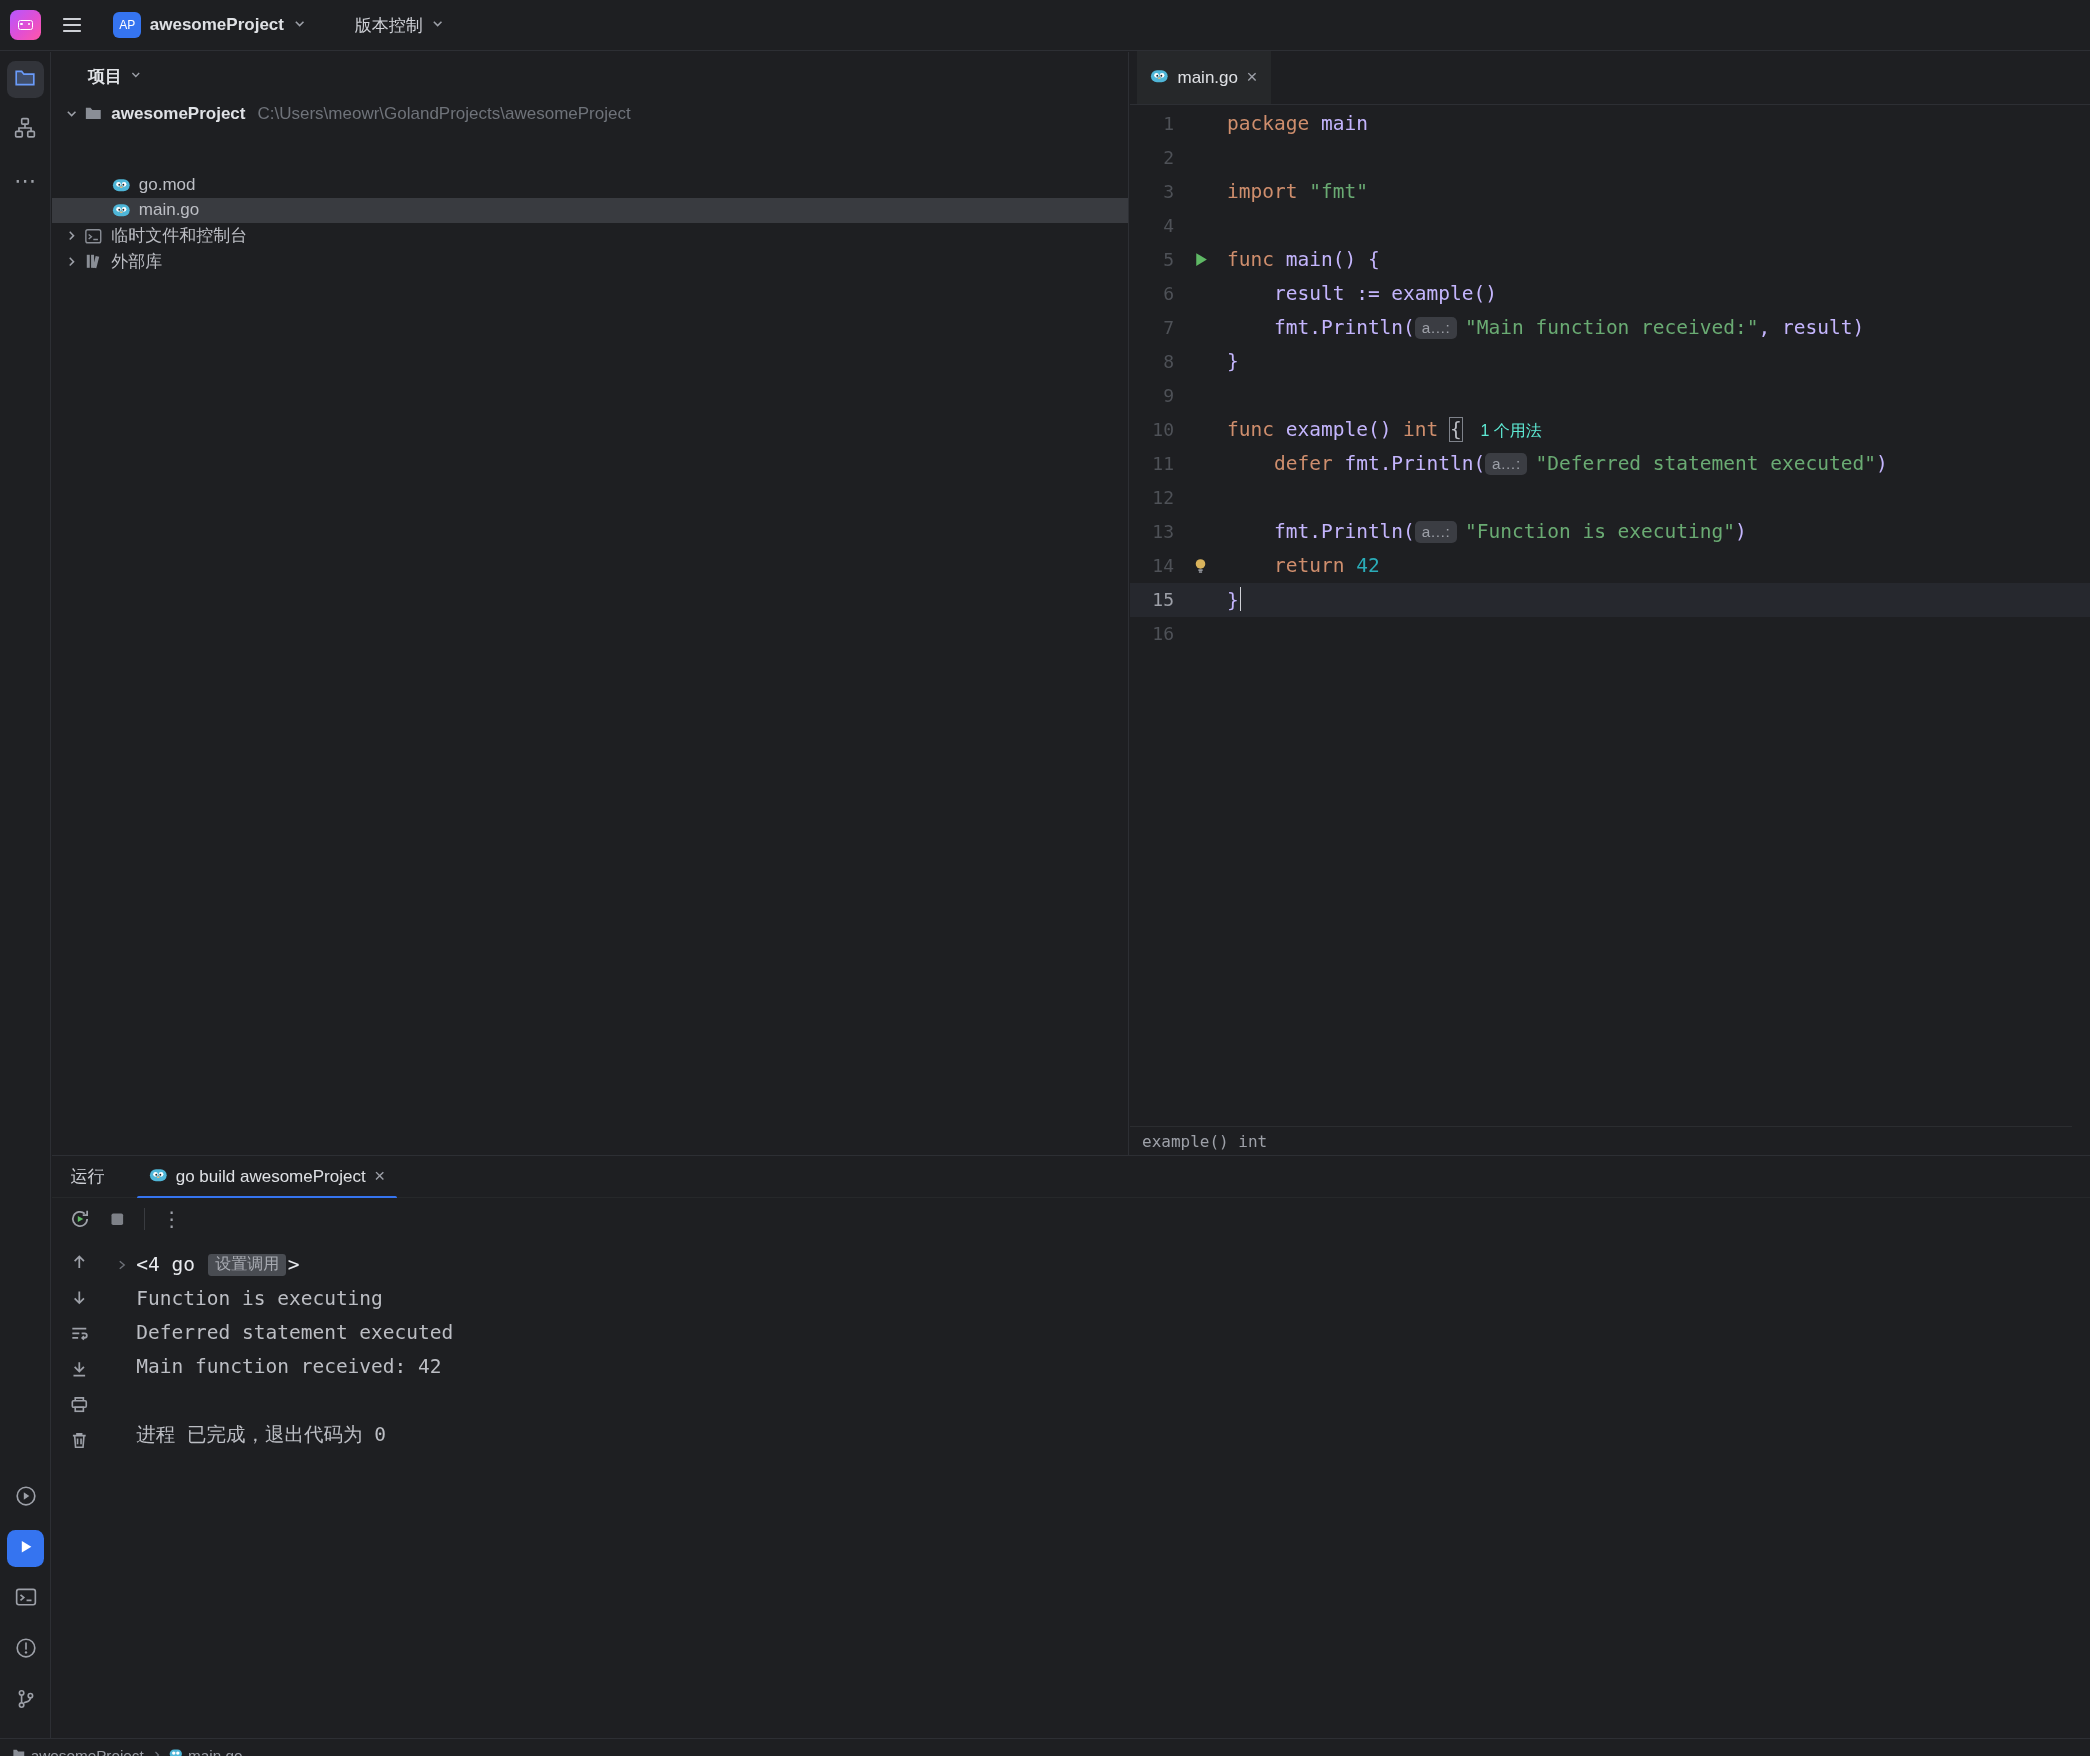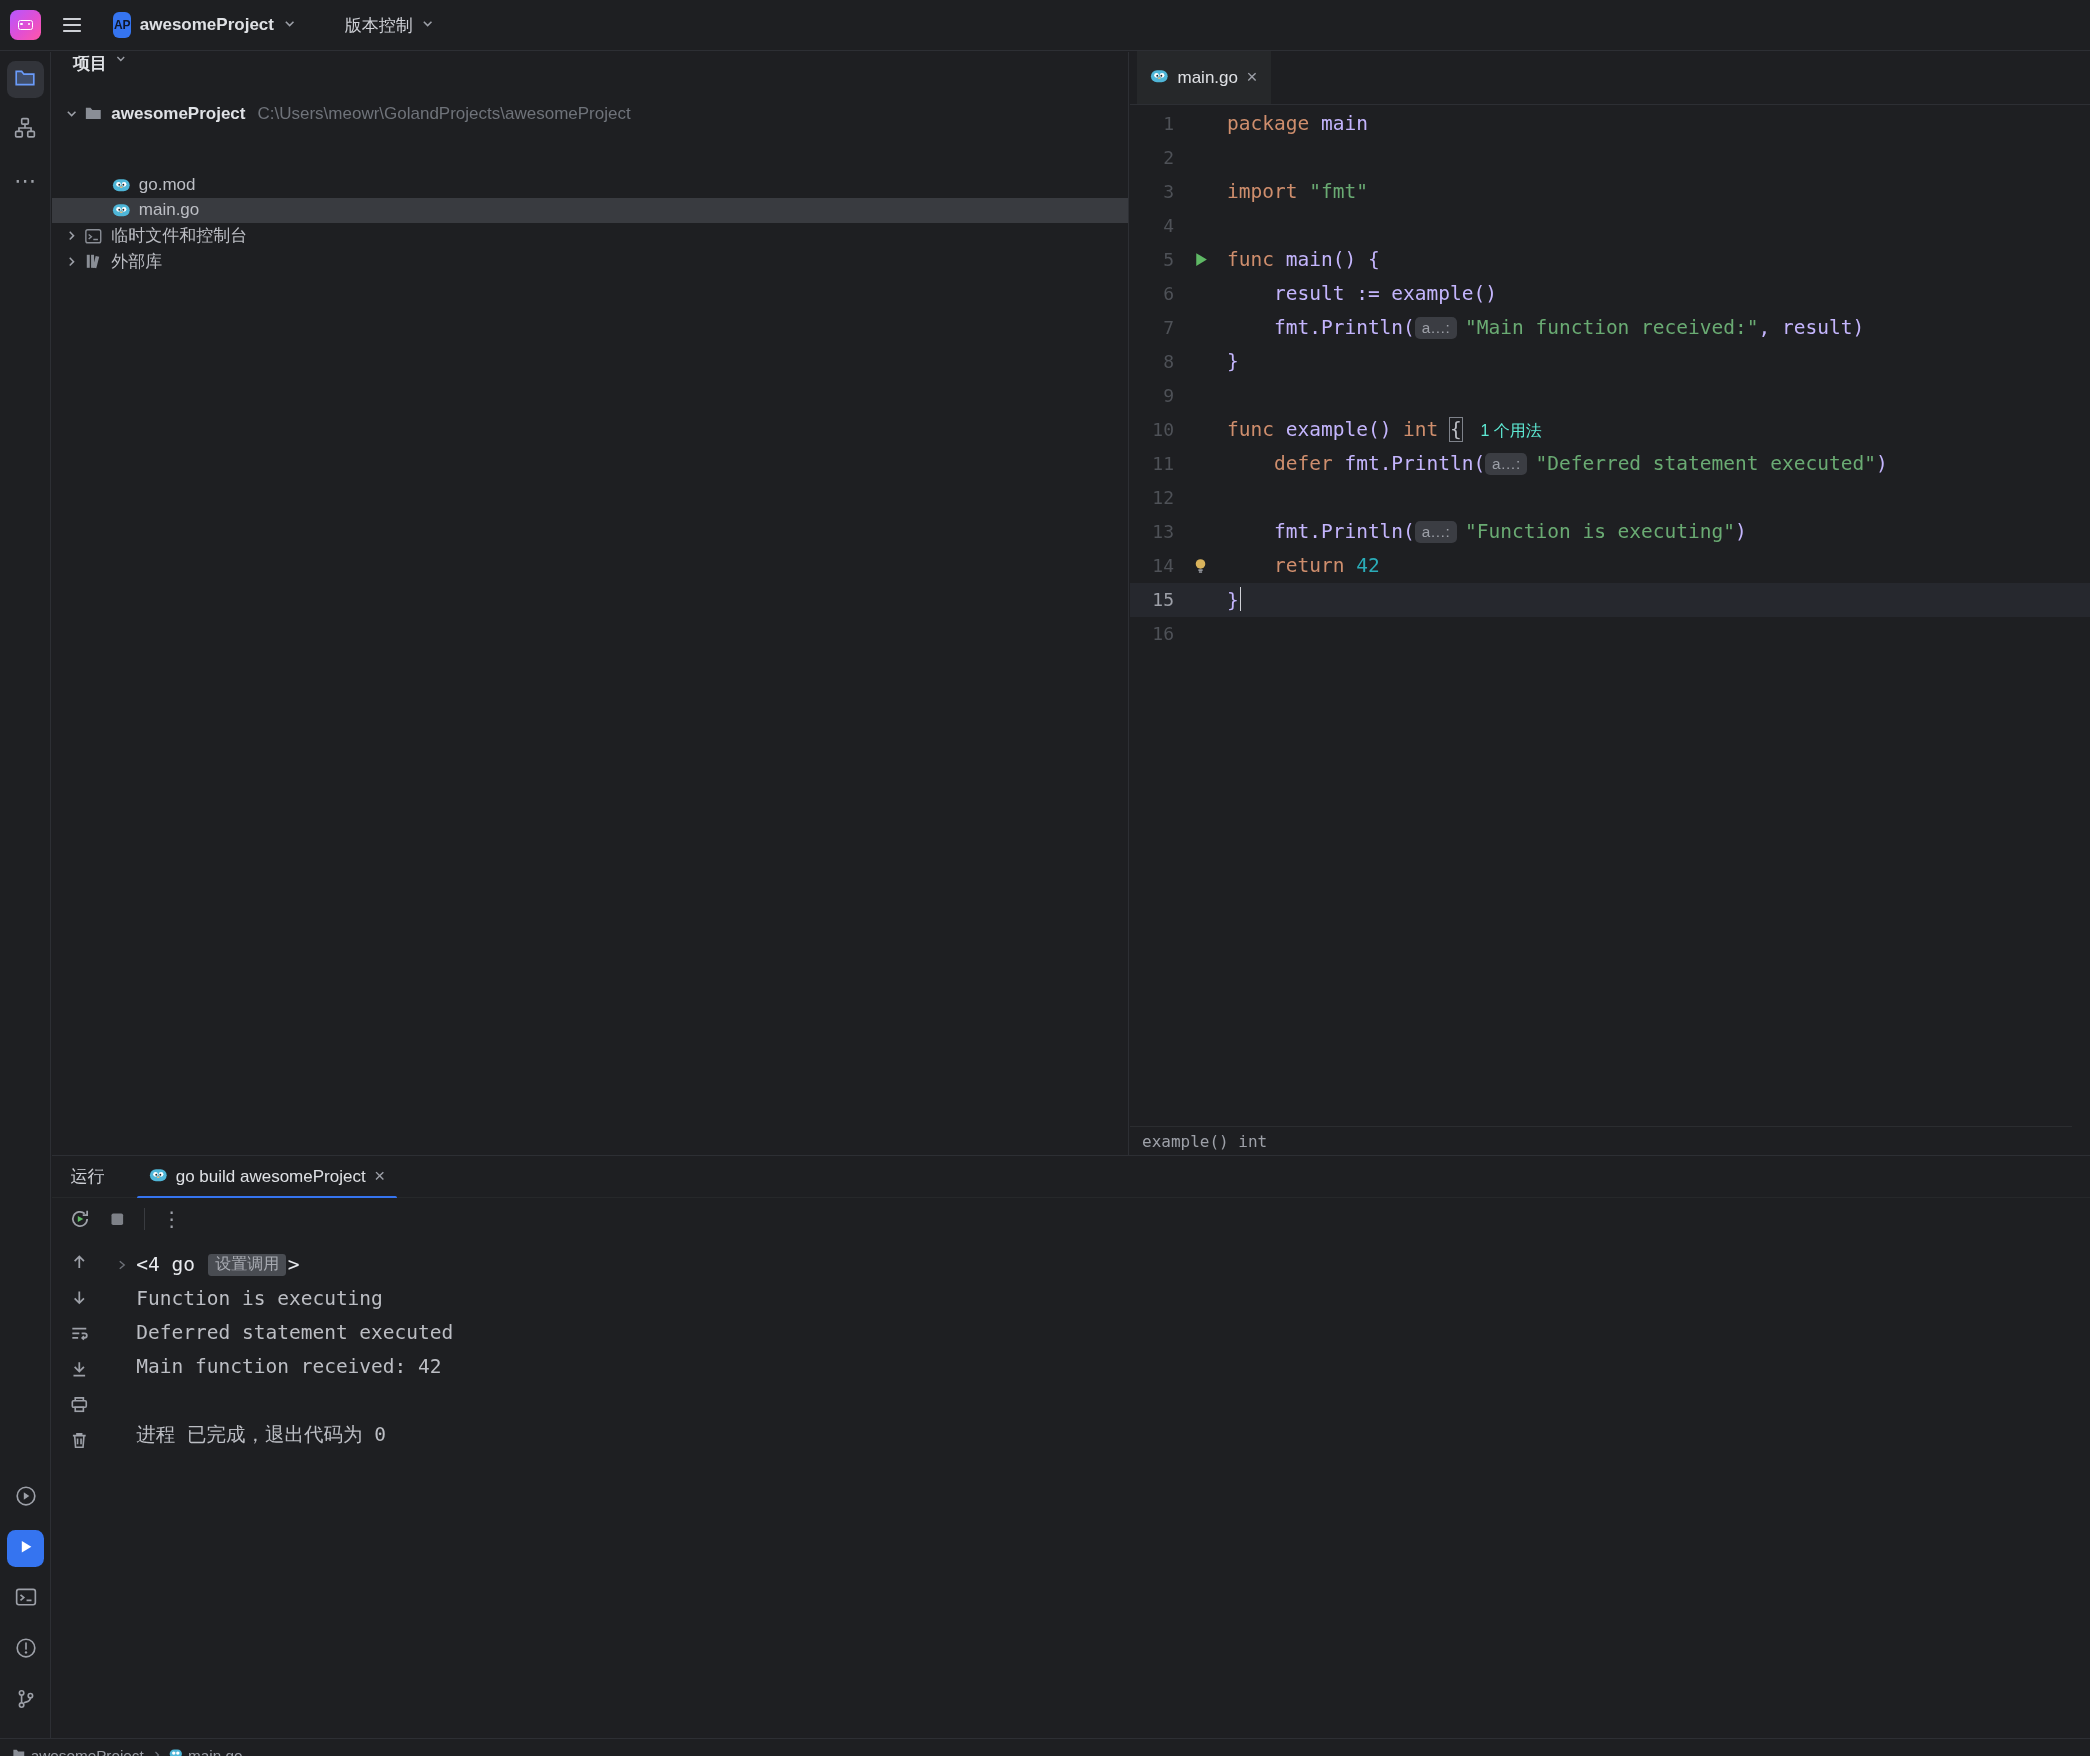--- a/index.html
+++ b/index.html
@@ -12,40 +12,40 @@
     border-bottom:0.8px solid #2d2f34; display:flex; align-items:center; padding-left:10.2px; }
   .ide-logo { width:30.5px; height:30.5px; border-radius:7.6px;
     background:linear-gradient(135deg,#b657ff 0%,#e24fd2 55%,#ff57a8 100%);
     display:flex; align-items:center; justify-content:center; }
   .ide-logo .face { width:15.3px; height:10.2px; border:1.7px solid #fff; border-radius:2.5px; position:relative; }
   .ide-logo .face:before, .ide-logo .face:after { content:""; position:absolute; top:1.7px; width:2.5px; height:2.5px; background:#fff; border-radius:50%; }
   .ide-logo .face:before { left:1.7px; } .ide-logo .face:after { right:1.7px; }
   .hamburger { margin-left:22px; width:18.6px; display:flex; flex-direction:column; gap:4.2px; cursor:pointer; }
   .hamburger i { display:block; height:1.7px; background:#ced0d6; border-radius:0.8px; }
   .proj-switch { margin-left:32px; display:flex; align-items:center; gap:8.5px; cursor:pointer; }
-  .proj-avatar { width:18px; height:25.4px; border-radius:6px; background:#3574f0; color:#0f172a;
-    font-size:12px; font-weight:bold; display:flex; align-items:center; justify-content:center; }
+  .proj-avatar { width:28px; height:25.4px; border-radius:6px; background:#3574f0; color:#ffffff;
+    font-size:12px; font-weight:normal; display:flex; align-items:center; justify-content:center; }
   .proj-name { font-size:17px; color:#dfe1e5; font-weight:600; }
   .vcs-widget { margin-left:47px; display:flex; align-items:center; gap:6.8px; cursor:pointer; }
   .vcs-label { font-size:17px; color:#ced0d6; }
 
   
   .toolstrip { position:absolute; left:0; top:52px; width:51px; height:1687px;
     border-right:0.8px solid #2d2f34; }
   .strip-btn { width:37px; height:37px; border-radius:8.5px; margin:8.5px auto 13.6px auto;
     display:flex; align-items:center; justify-content:center; cursor:pointer; }
   .strip-btn.active { background:#32343a; }
   .strip-btn.active-blue { background:#3574f0; }
   .strip-bottom { position:absolute; bottom:6.8px; left:0; width:51px; }
   .more-glyph { color:#9da0a8; font-size:22px; line-height:17px; }
 
   
   .project-panel { position:absolute; left:52px; top:52px; width:1077px; height:1103px;
     border-right:0.8px solid #2d2f34; background:#1e1f22; overflow:hidden; }
-  .panel-header { height:49px; display:flex; padding-left:21px; gap:6.8px; cursor:pointer; }
+  .panel-header { height:49px; display:flex; align-items:center; padding-left:36px; gap:6.8px; cursor:pointer; }
   .panel-title { font-size:17px; font-weight:700; color:#dfe1e5; }
   .tree-row { height:25.4px; display:flex; align-items:center; font-size:17px; color:#bcbec4;
     cursor:pointer; white-space:nowrap; }
   .tree-row.selected { background:#393b40; }
   .tree-chev { width:22px; display:inline-flex; justify-content:center; align-items:center; }
   .tree-icon { width:22px; display:inline-flex; justify-content:center; align-items:center; margin-right:6.8px; }
   .tree-label { color:#bcbec4; }
   .tree-label.bold { color:#dfe1e5; font-weight:700; }
   .tree-path { color:#6f737a; margin-left:12px; font-size:17px; }
 

